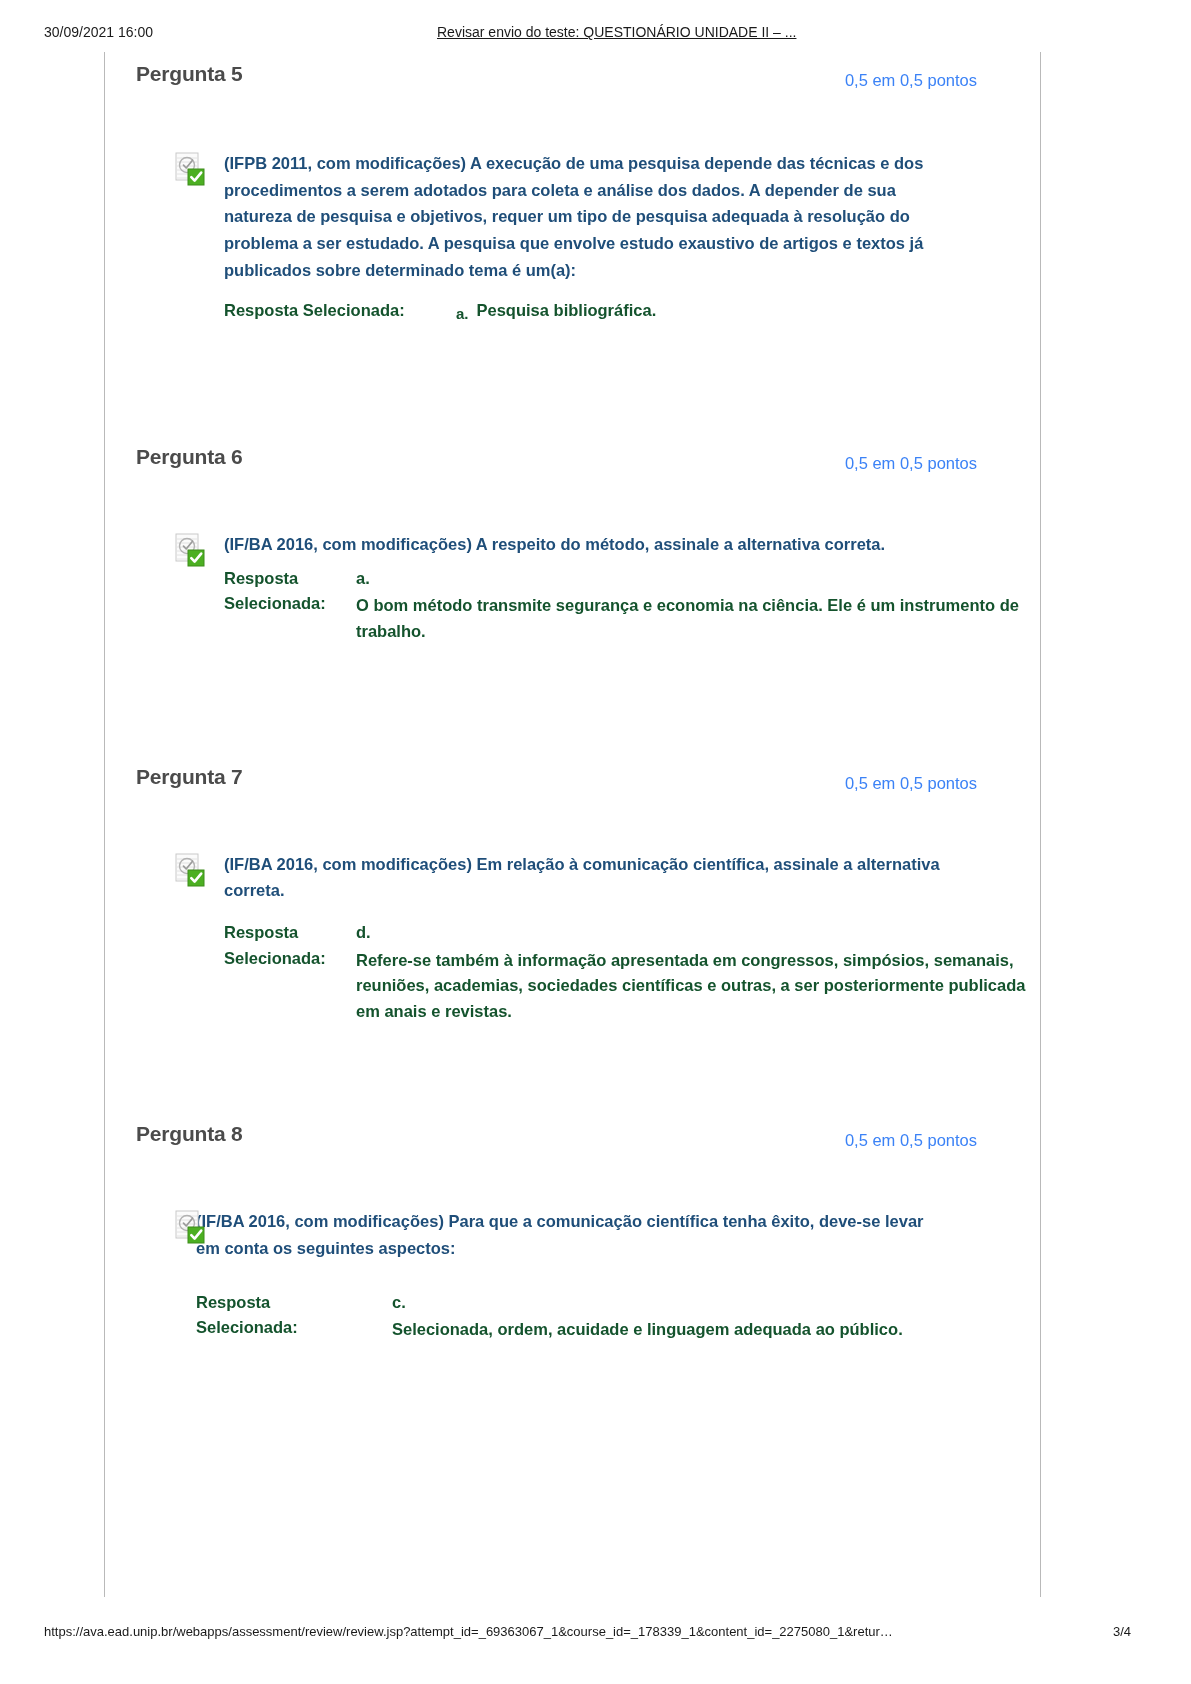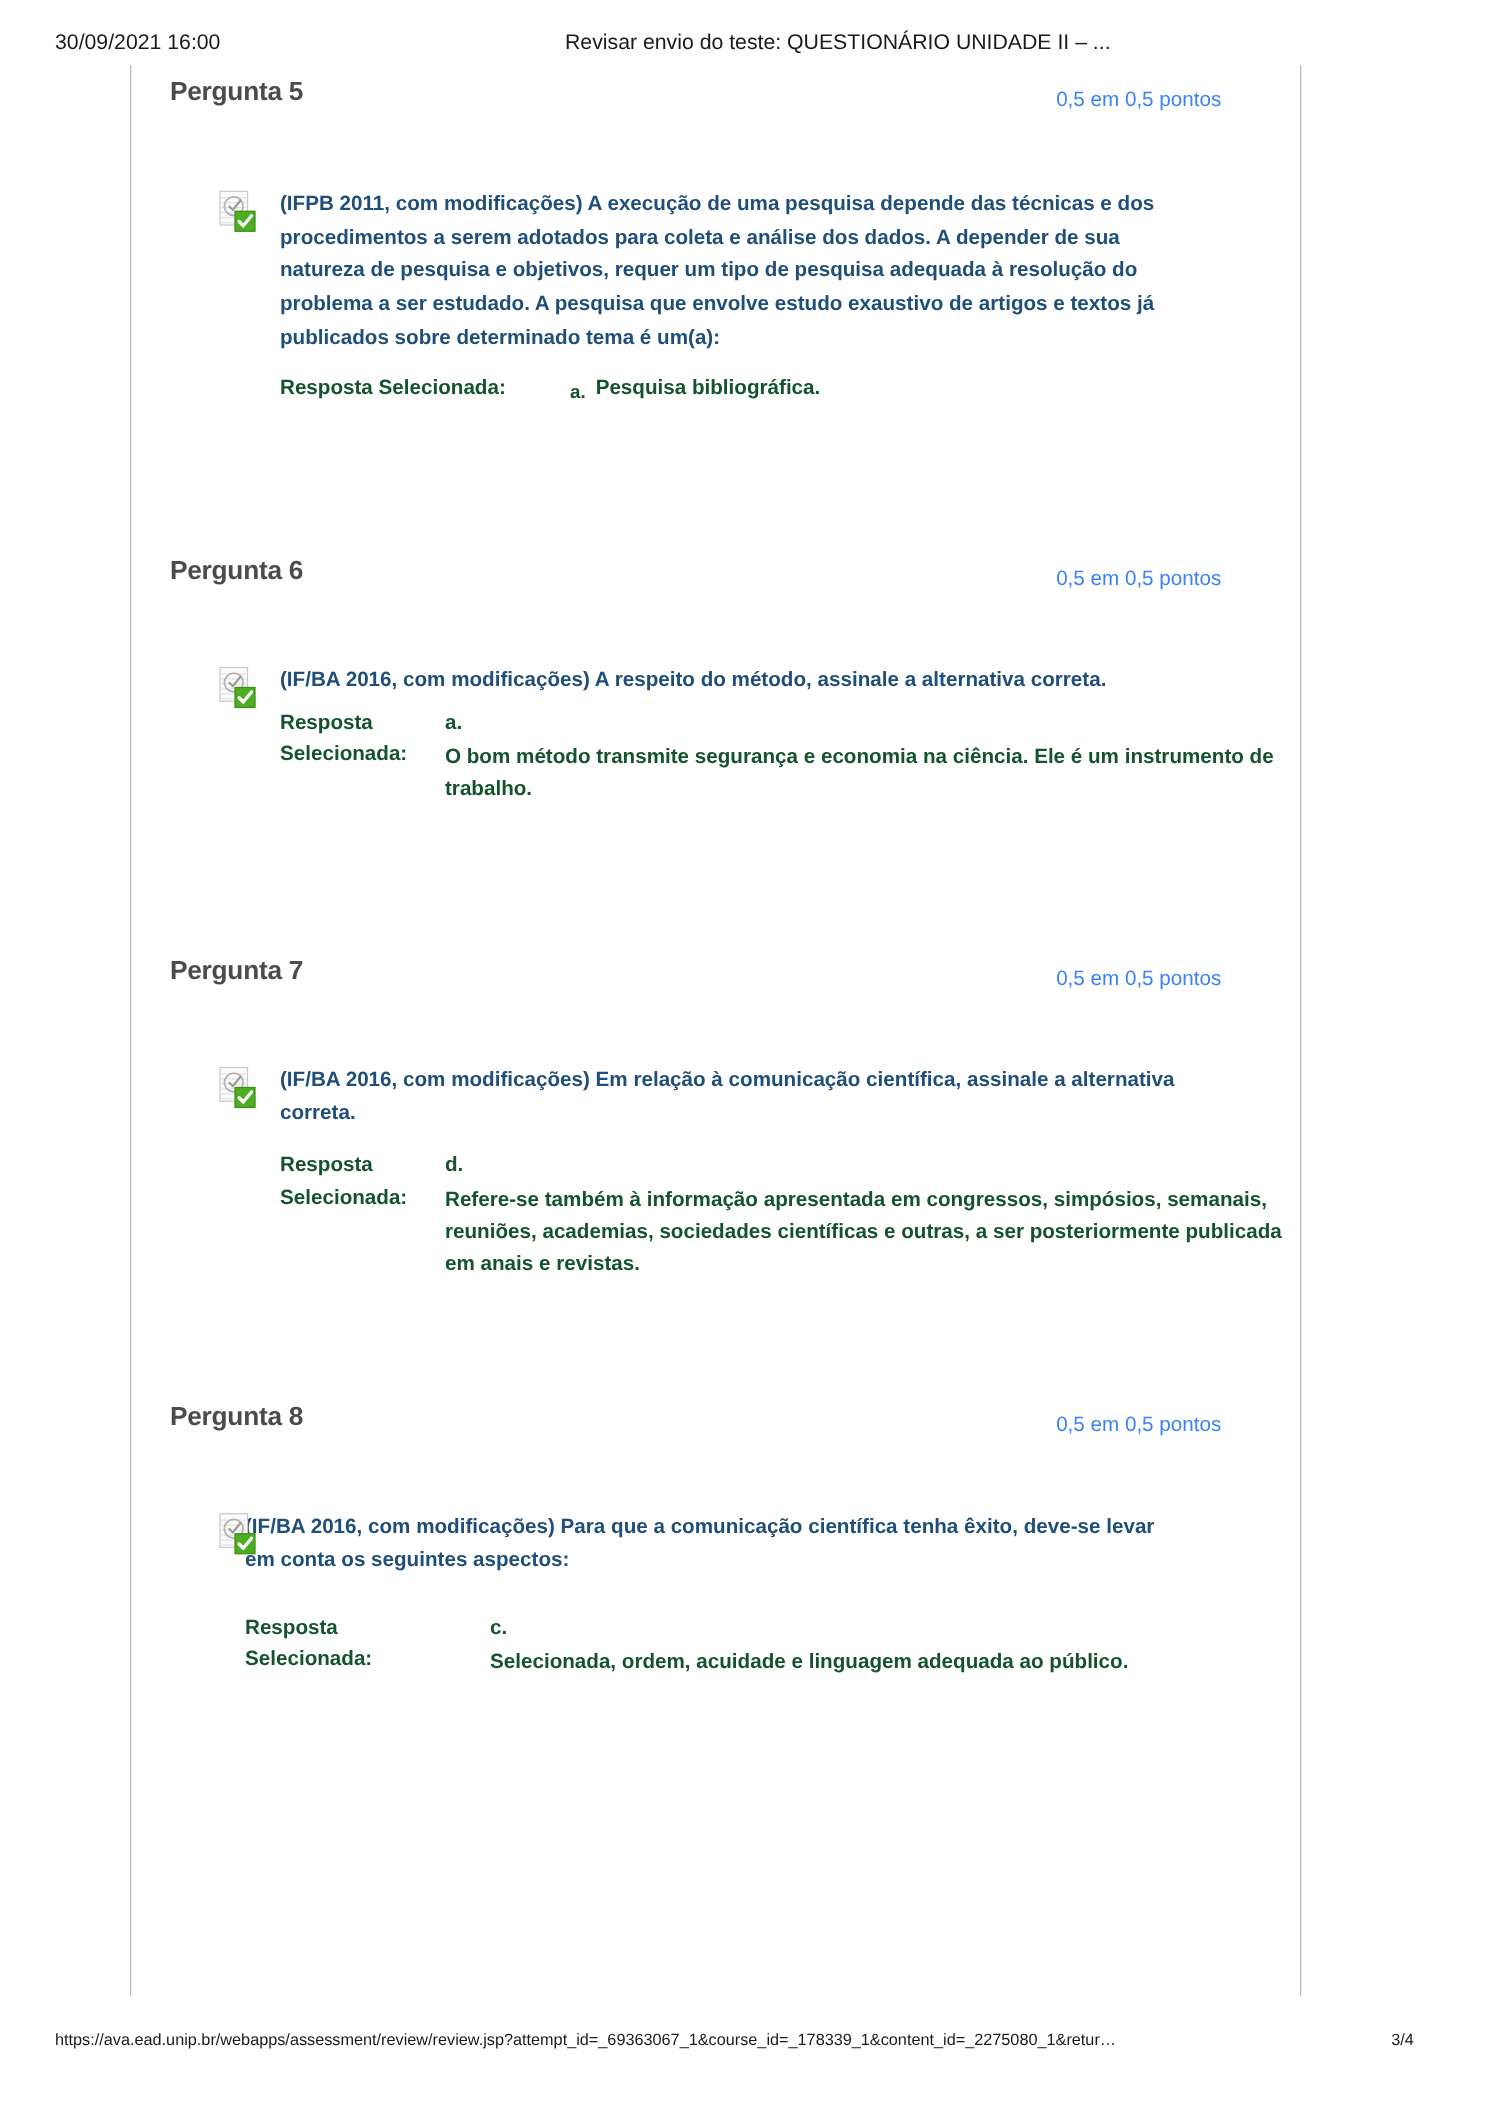--- a/index.html
+++ b/index.html
@@ -12,30 +12,31 @@
     color: #000000;
     position: relative;
     overflow: hidden;
   }
 
   
   .print-header {
     position: absolute;
     top: 24px; left: 0; right: 0;
     height: 20px;
-    font-size: 17px;
+    font-size: 14px;
     color: #1a1a1a;
   }
   .print-header .ph-date {
     position: absolute; left: 44px; top: 0;
     white-space: nowrap;
   }
   .print-header .ph-title {
-    position: absolute; left: 452px; top: 0;
-    white-space: nowrap;
+    position: absolute; left: 437px; top: 0;
+    white-space: nowrap;
+    text-decoration: underline;
   }
 
   
   .rule {
     position: absolute;
     width: 1px;
     background: #b9b9b9;
     top: 52px;
     height: 1545px;
   }

